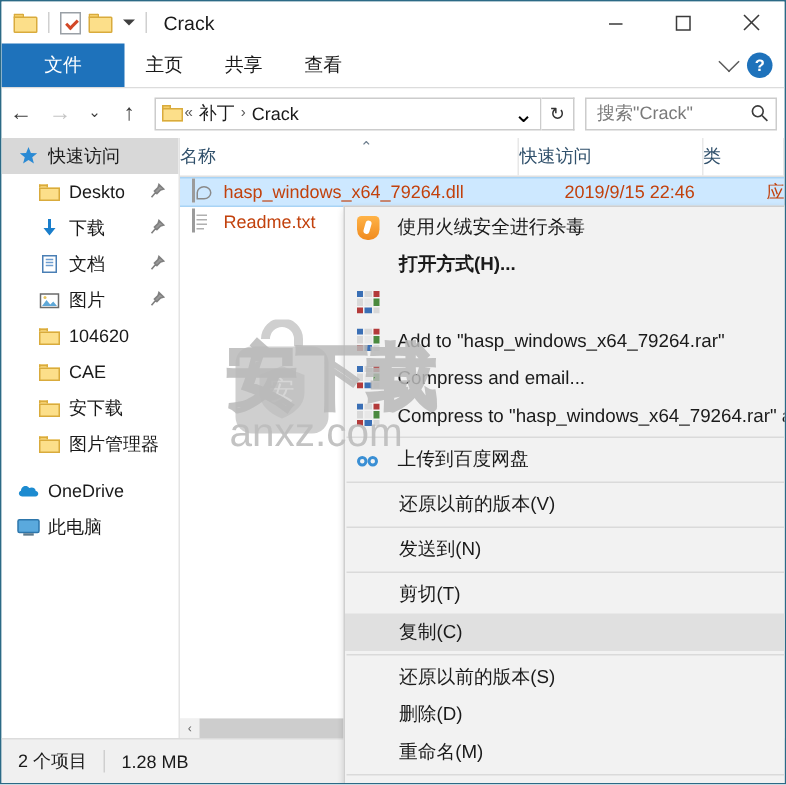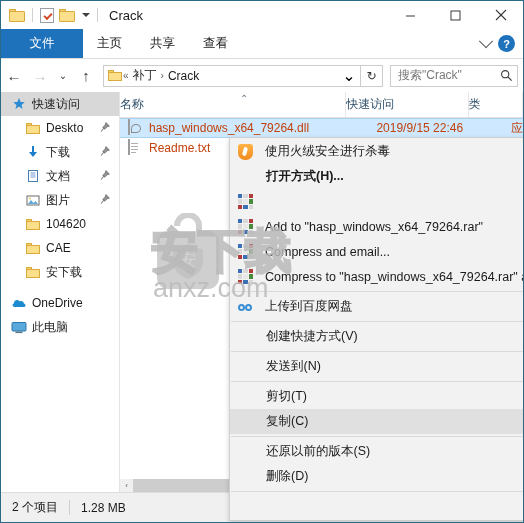--- a/index.html
+++ b/index.html
@@ -697,20 +697,26 @@
             <span class="mini-folder"></span>
           </span>
         <span class="nav-label">CAE</span>
       </div>
       <div class="nav-item indent">
         <span class="nav-ico">
             <span class="mini-folder"></span>
           </span>
         <span class="nav-label">安下载</span>
       </div>
+      <div class="nav-item indent">
+        <span class="nav-ico">
+            <span class="mini-folder"></span>
+          </span>
+        <span class="nav-label">图片管理器</span>
+      </div>
 
       <div style="height:7px"></div>
 
       <div class="nav-item">
         <span class="nav-ico">
           <svg width="16" height="12" viewBox="0 0 16 12">
               <path d="M4 10 C1.5 10 0.6 7 3 6.2 C3 3 7 2 8.4 4.4 C10.5 3.2 13 4.6 12.8 6.4 C15 6.6 15.2 10 12.6 10 Z" fill="#1d8bd0"></path>
             </svg>
         </span>
         <span class="nav-label">OneDrive</span>
@@ -855,21 +861,21 @@
     <div class="mi">
       <span class="mi-ico">
           <span class="bd-ico"></span>
         </span>
       <span>上传到百度网盘</span>
     </div>
 
     <div class="mi-sep"></div>
 
     <div class="mi noicon">
-      <span>创建快捷方式(V)</span>
+      <span>还原以前的版本(V)</span>
     </div>
 
     <div class="mi-sep"></div>
 
     <div class="mi noicon">
       <span>发送到(N)</span>
     </div>
 
     <div class="mi-sep"></div>
 
@@ -884,20 +890,23 @@
     <div class="mi-sep"></div>
 
     <div class="mi noicon">
       <span>还原以前的版本(S)</span>
     </div>
 
     <div class="mi noicon">
       <span>删除(D)</span>
     </div>
 
+    <div class="mi noicon">
+      <span>重命名(M)</span>
+    </div>
 
     <div class="mi-sep"></div>
 
     <div class="mi noicon">
       
     </div>
   </div>
 
   <div class="wm wm-text">
     <svg width="280" height="90" viewBox="0 0 280 90">

